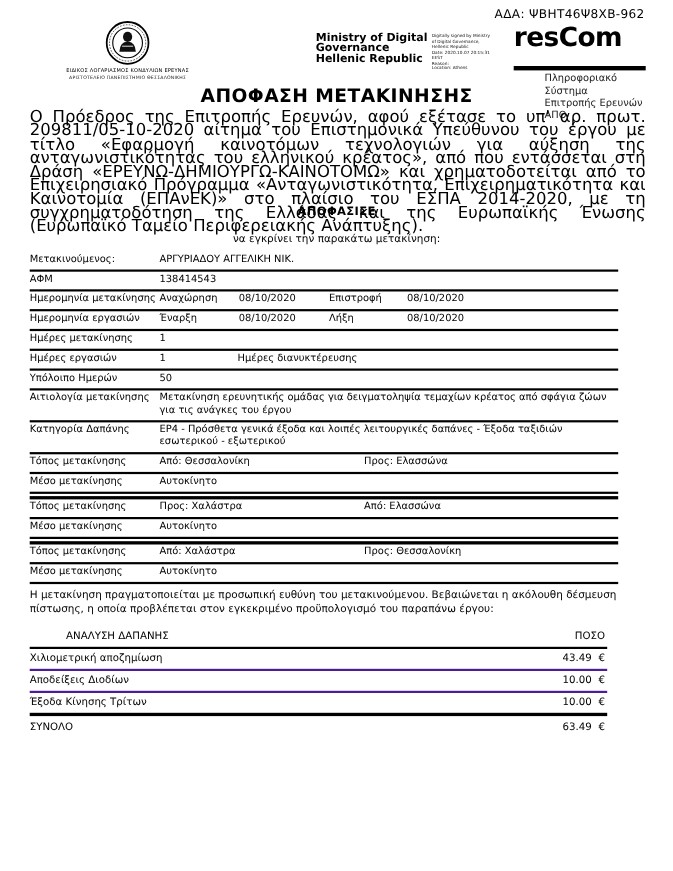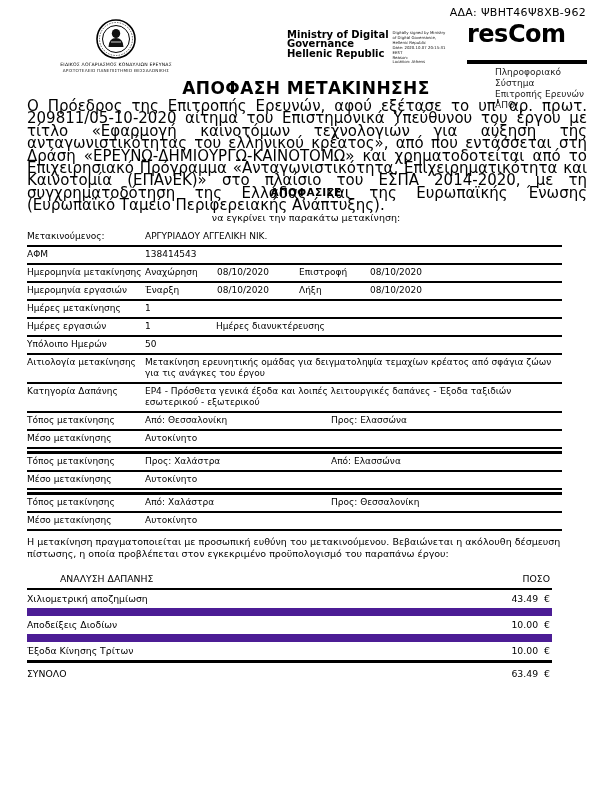--- a/index.html
+++ b/index.html
@@ -41,21 +41,21 @@
   .r-place    { grid-template-columns:118px 186px 1fr; }
   .sep { height:3px; background:#000; margin-top:2px; margin-bottom:0; }
   
   .closing { position:absolute; top:536px; left:27px; width:545px; font-size:9.5px; line-height:12px; }
   
   .etable { position:absolute; top:570px; left:27px; width:525px; font-size:9.3px; }
   .erow { display:flex; justify-content:space-between; padding:3px 2px 4px 0; line-height:11px; }
   .erow .amt { white-space:nowrap; }
   .erow .amt .eur { display:inline-block; margin-left:6px; }
   .e-head { padding-left:33px; border-bottom:2px solid #000; }
-  .e-line { border-bottom:8px solid #4c1d95; }
+  .e-line { border-bottom:2px solid #4c1d95; }
   .e-total-line { border-bottom:3px solid #000; }
   .e-total { padding-top:5px; }
 </style>
 </head>
 <body>
 
 <div class="page">
 
   <div class="ada">ΑΔΑ: ΨΒΗΤ46Ψ8ΧΒ-962</div>
 

